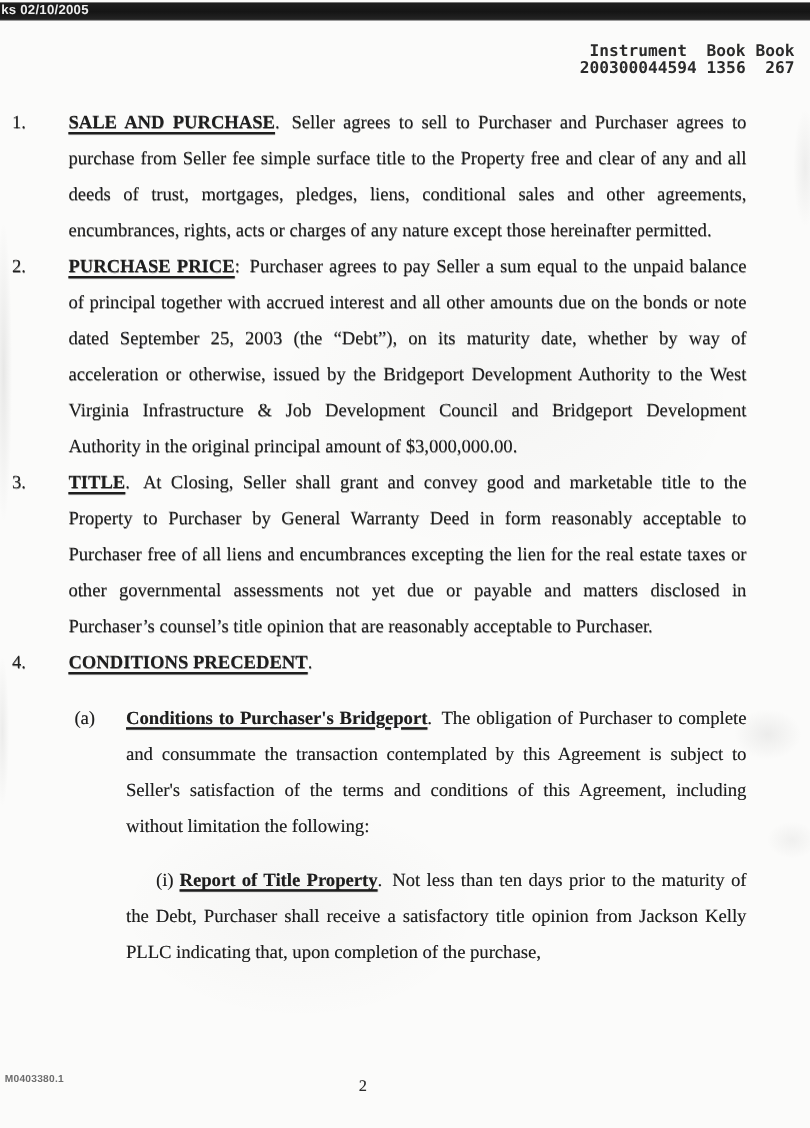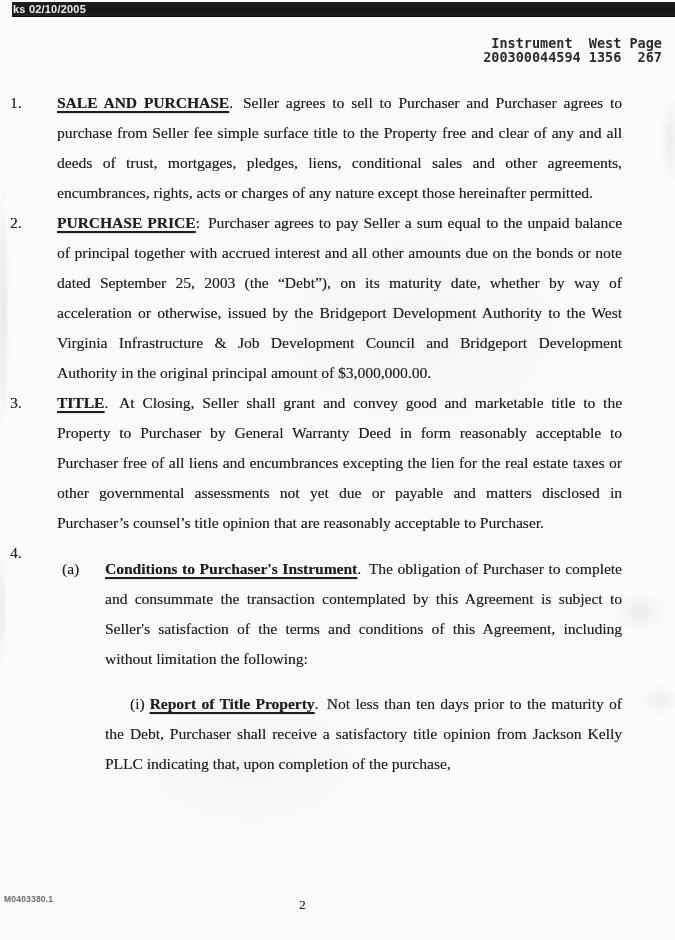--- a/index.html
+++ b/index.html
@@ -18,21 +18,21 @@
       radial-gradient(ellipse 10px 180px at 3px 310px, rgba(60,60,60,0.10), transparent 70%),
       radial-gradient(ellipse 8px 90px  at 2px 610px, rgba(60,60,60,0.08), transparent 70%),
       radial-gradient(ellipse 14px 70px at 671px 140px, rgba(60,60,60,0.07), transparent 70%),
       radial-gradient(ellipse 40px 30px at 640px 612px, rgba(60,60,60,0.08), transparent 70%),
       radial-gradient(ellipse 30px 22px at 660px 700px, rgba(60,60,60,0.06), transparent 70%),
       radial-gradient(ellipse 260px 180px at 420px 330px, rgba(60,60,60,0.03), transparent 75%),
       radial-gradient(ellipse 200px 120px at 250px 760px, rgba(60,60,60,0.03), transparent 75%);
   }
 
   .stamp-bar {
-    position: absolute; top: 2px; left: 12px; right: 0; height: 14px;
+    position: absolute; top: 2px; left: 0; right: 0; height: 14px;
     background: linear-gradient(180deg, #1f1f1f 0%, #151515 55%, #232323 100%);
     border-bottom: 1px solid #0c0c0c;
   }
   .stamp-bar .stamp-text {
     position: absolute; left: 1px; top: 1px;
     font-family: "Liberation Sans", sans-serif;
     font-weight: 700; font-size: 11px; line-height: 12px;
     color: #efefef; letter-spacing: 0.2px;
     white-space: pre;
   }
@@ -78,21 +78,21 @@
 </head>
 <body>
 
 <div class="scan-noise"></div>
 
 <div class="stamp-bar">
   <span class="stamp-text">ks 02/10/2005</span>
 </div>
 
 <div class="instrument-header">
-  <div>Instrument  West Page</div>
+  <div>Instrument  Book Book</div>
   <div>200300044594 1356  267</div>
 </div>
 
 <div class="doc-body">
 
   <div class="para">
     <span class="pnum">1.</span>
     <p><span class="phead">SALE AND PURCHASE</span><span class="psep">. </span><span>Seller agrees to sell to Purchaser and Purchaser agrees to purchase from Seller fee simple surface title to the Property free and clear of any and all deeds of trust, mortgages, pledges, liens, conditional sales and other agreements, encumbrances, rights, acts or charges of any nature except those hereinafter permitted.</span></p>
   </div>
 
@@ -101,25 +101,26 @@
     <p><span class="phead">PURCHASE PRICE</span><span class="psep">: </span><span>Purchaser agrees to pay Seller a sum equal to the unpaid balance of principal together with accrued interest and all other amounts due on the bonds or note dated September 25, 2003 (the “Debt”), on its maturity date, whether by way of acceleration or otherwise, issued by the Bridgeport Development Authority to the West Virginia Infrastructure &amp; Job Development Council and Bridgeport Development Authority in the original principal amount of $3,000,000.00.</span></p>
   </div>
 
   <div class="para">
     <span class="pnum">3.</span>
     <p><span class="phead">TITLE</span><span class="psep">. </span><span>At Closing, Seller shall grant and convey good and marketable title to the Property to Purchaser by </span><span class="pbold">General Warranty Deed</span><span> in form reasonably acceptable to Purchaser free of all liens and encumbrances excepting the lien for the real estate taxes or other governmental assessments not yet due or payable and matters disclosed in Purchaser’s counsel’s title opinion that are reasonably acceptable to Purchaser.</span></p>
   </div>
 
   <div class="para">
     <span class="pnum">4.</span>
+    <p><span class="phead">CONDITIONS PRECEDENT</span><span class="psep">.</span></p>
   </div>
 
   <div class="sub-para">
     <span class="pnum">(a)</span>
-    <p><span class="phead">Conditions to Purchaser's Instrument</span><span class="psep">. </span><span>The obligation of Purchaser to complete and consummate the transaction contemplated by this Agreement is subject to Seller's satisfaction of the terms and conditions of this Agreement, including without limitation the following:</span></p>
+    <p><span class="phead">Conditions to Purchaser's Bridgeport</span><span class="psep">. </span><span>The obligation of Purchaser to complete and consummate the transaction contemplated by this Agreement is subject to Seller's satisfaction of the terms and conditions of this Agreement, including without limitation the following:</span></p>
   </div>
 
   <p class="clause"><span class="cnum">(i)</span><span class="phead">Report of Title Property</span><span class="psep">. </span><span>Not less than ten days prior to the maturity of the Debt, Purchaser shall receive a satisfactory title opinion from Jackson Kelly PLLC indicating that, upon completion of the purchase,</span></p>
 
 </div>
 
 <div class="footer-ref">M0403380.1</div>
 <div class="footer-page">2</div>
 
 </body></html>

